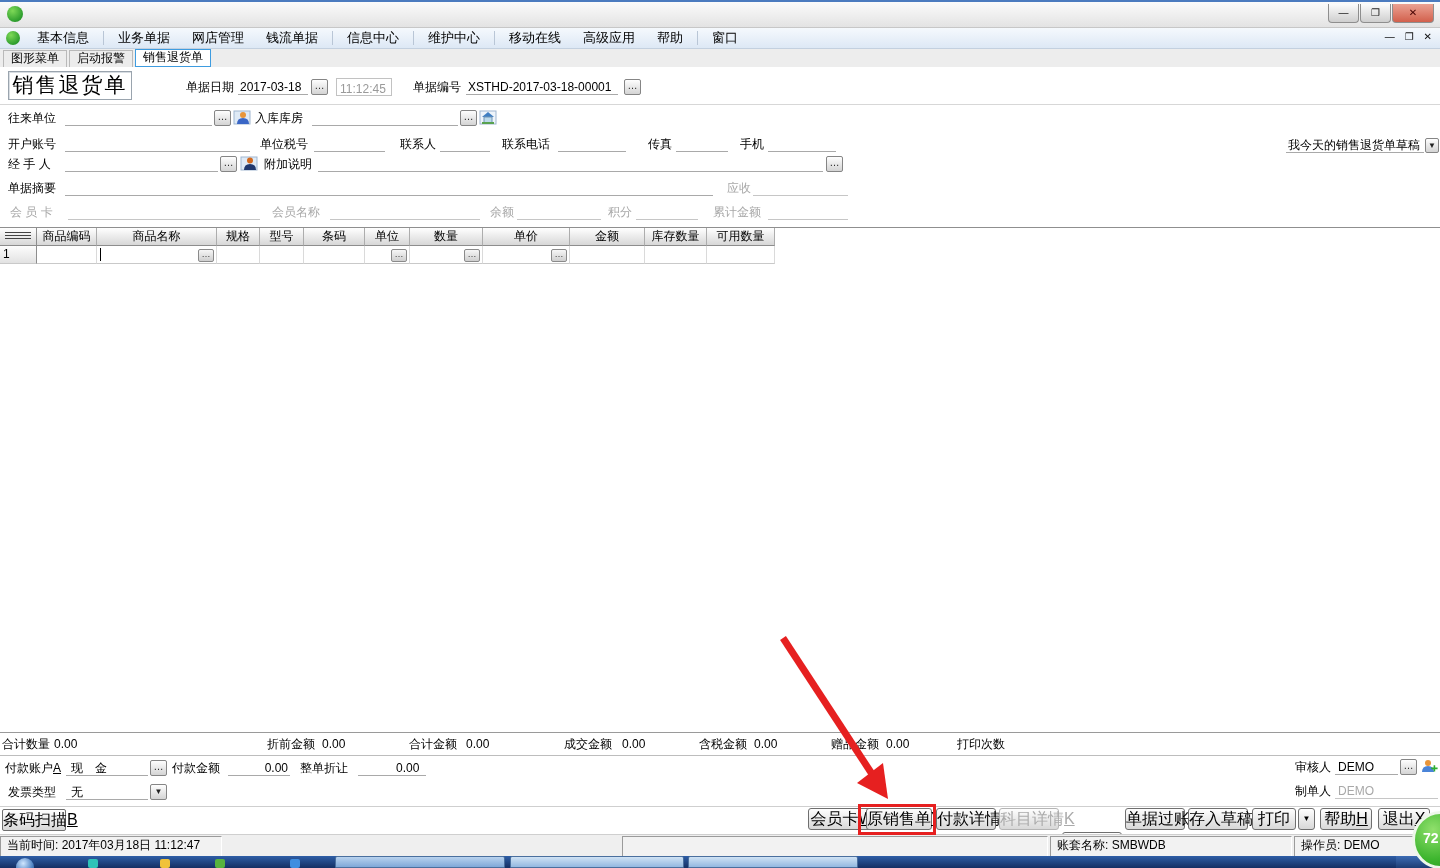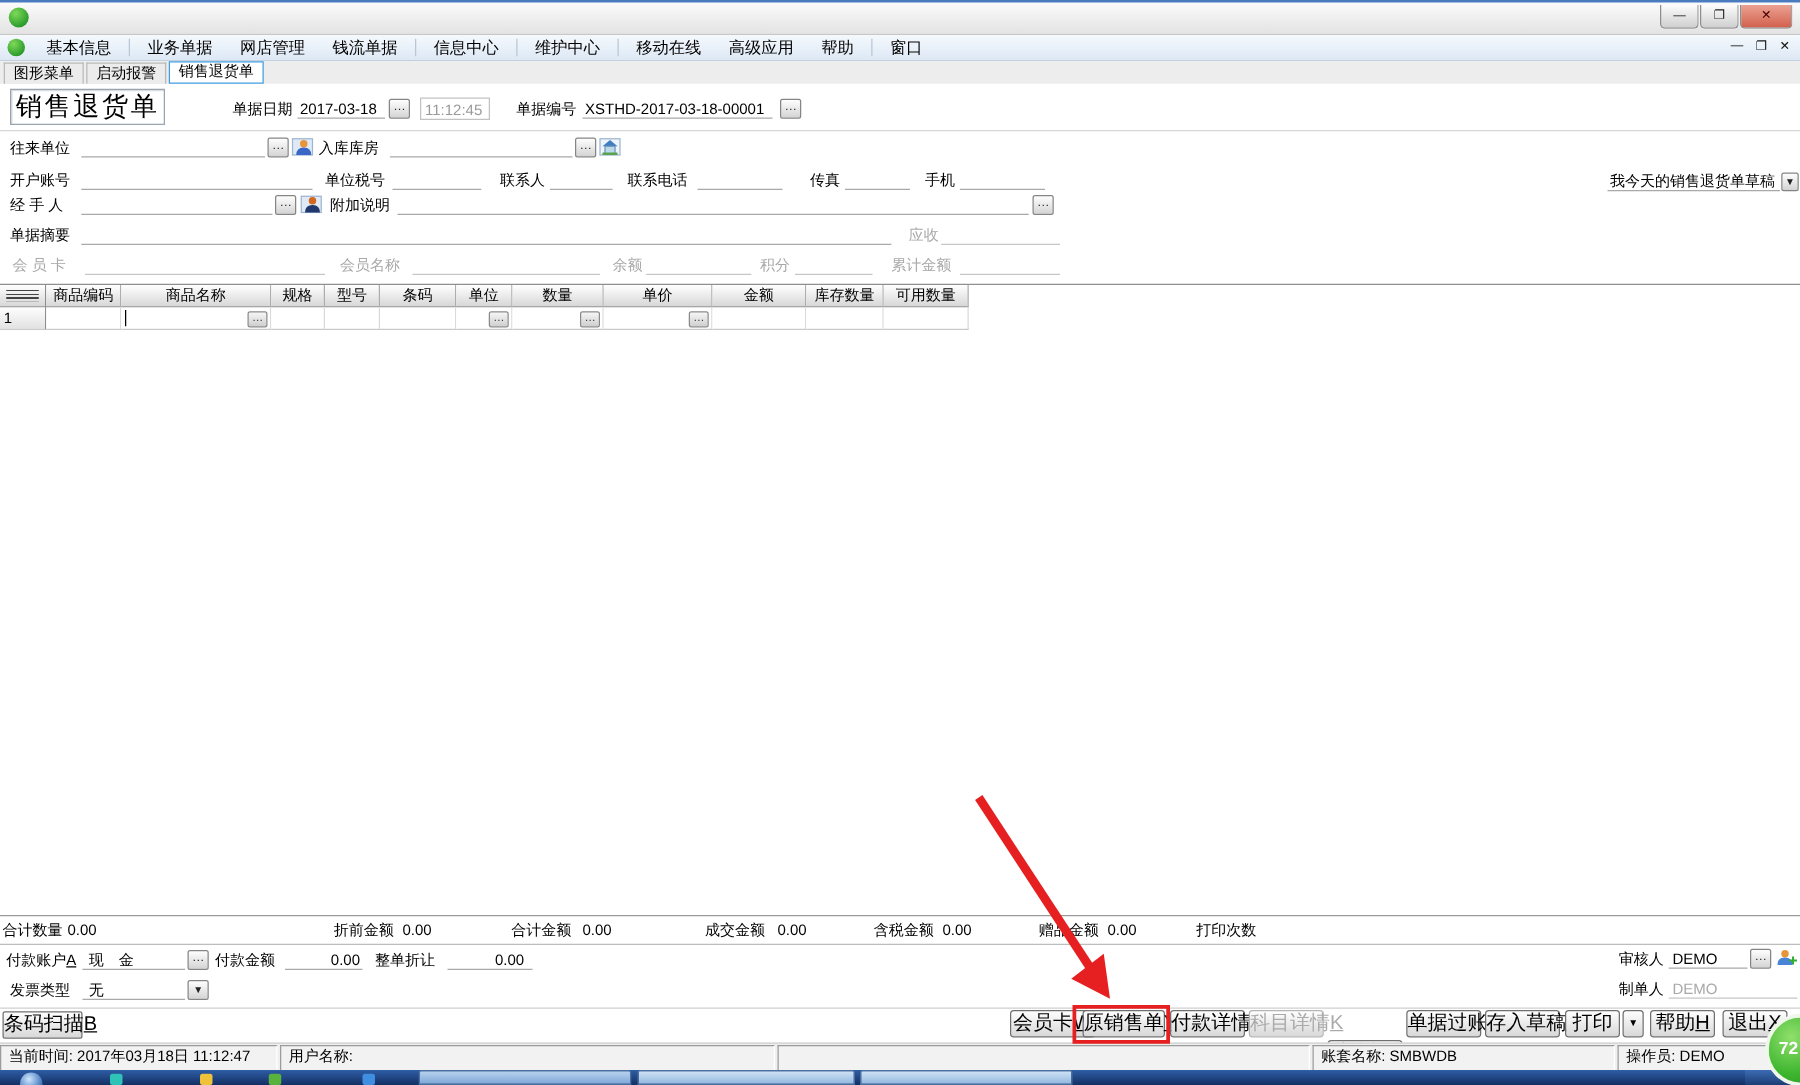--- a/index.html
+++ b/index.html
@@ -272,21 +272,20 @@
   <div class="btn" style="left:1298px;top:808px;width:17px;font-size:8px;">▼</div>
   <div class="btn" style="left:1320px;top:808px;width:52px;">
     <span>帮助</span><span class="key">H</span>
   </div>
   <div class="btn" style="left:1378px;top:808px;width:52px;">
     <span>退出</span><span class="key">X</span>
   </div>
 
   <div class="abs" style="left:0;top:834px;width:1440px;height:22px;background:#efefef;border-top:1px solid #cfcfcf;box-sizing:border-box;"></div>
   <div class="statseg" style="left:0;width:222px;">当前时间: 2017年03月18日  11:12:47</div>
-  <div class="statseg" style="left:224px;width:396px;">用户名称:</div>
   <div class="statseg" style="left:622px;width:426px;"></div>
   <div class="statseg" style="left:1050px;width:242px;">账套名称: SMBWDB</div>
   <div class="statseg" style="left:1294px;width:146px;">操作员: DEMO</div>
 
   <div class="abs" style="left:0;top:856px;width:1440px;height:12px;background:linear-gradient(#2e5ea6,#142f63);">
     <div class="abs" style="left:16px;top:2px;width:18px;height:18px;border-radius:50%;background:radial-gradient(circle at 40% 30%,#cfe6ff,#4a7fc0 60%,#1c3c72);"></div>
     <div class="abs" style="left:88px;top:3px;width:10px;height:9px;border-radius:2px;background:#2fc3b8;"></div>
     <div class="abs" style="left:160px;top:3px;width:10px;height:9px;border-radius:2px;background:#f0c23a;"></div>
     <div class="abs" style="left:215px;top:3px;width:10px;height:9px;border-radius:2px;background:#57b33e;"></div>
     <div class="abs" style="left:290px;top:3px;width:10px;height:9px;border-radius:2px;background:#3f8ee0;"></div>

